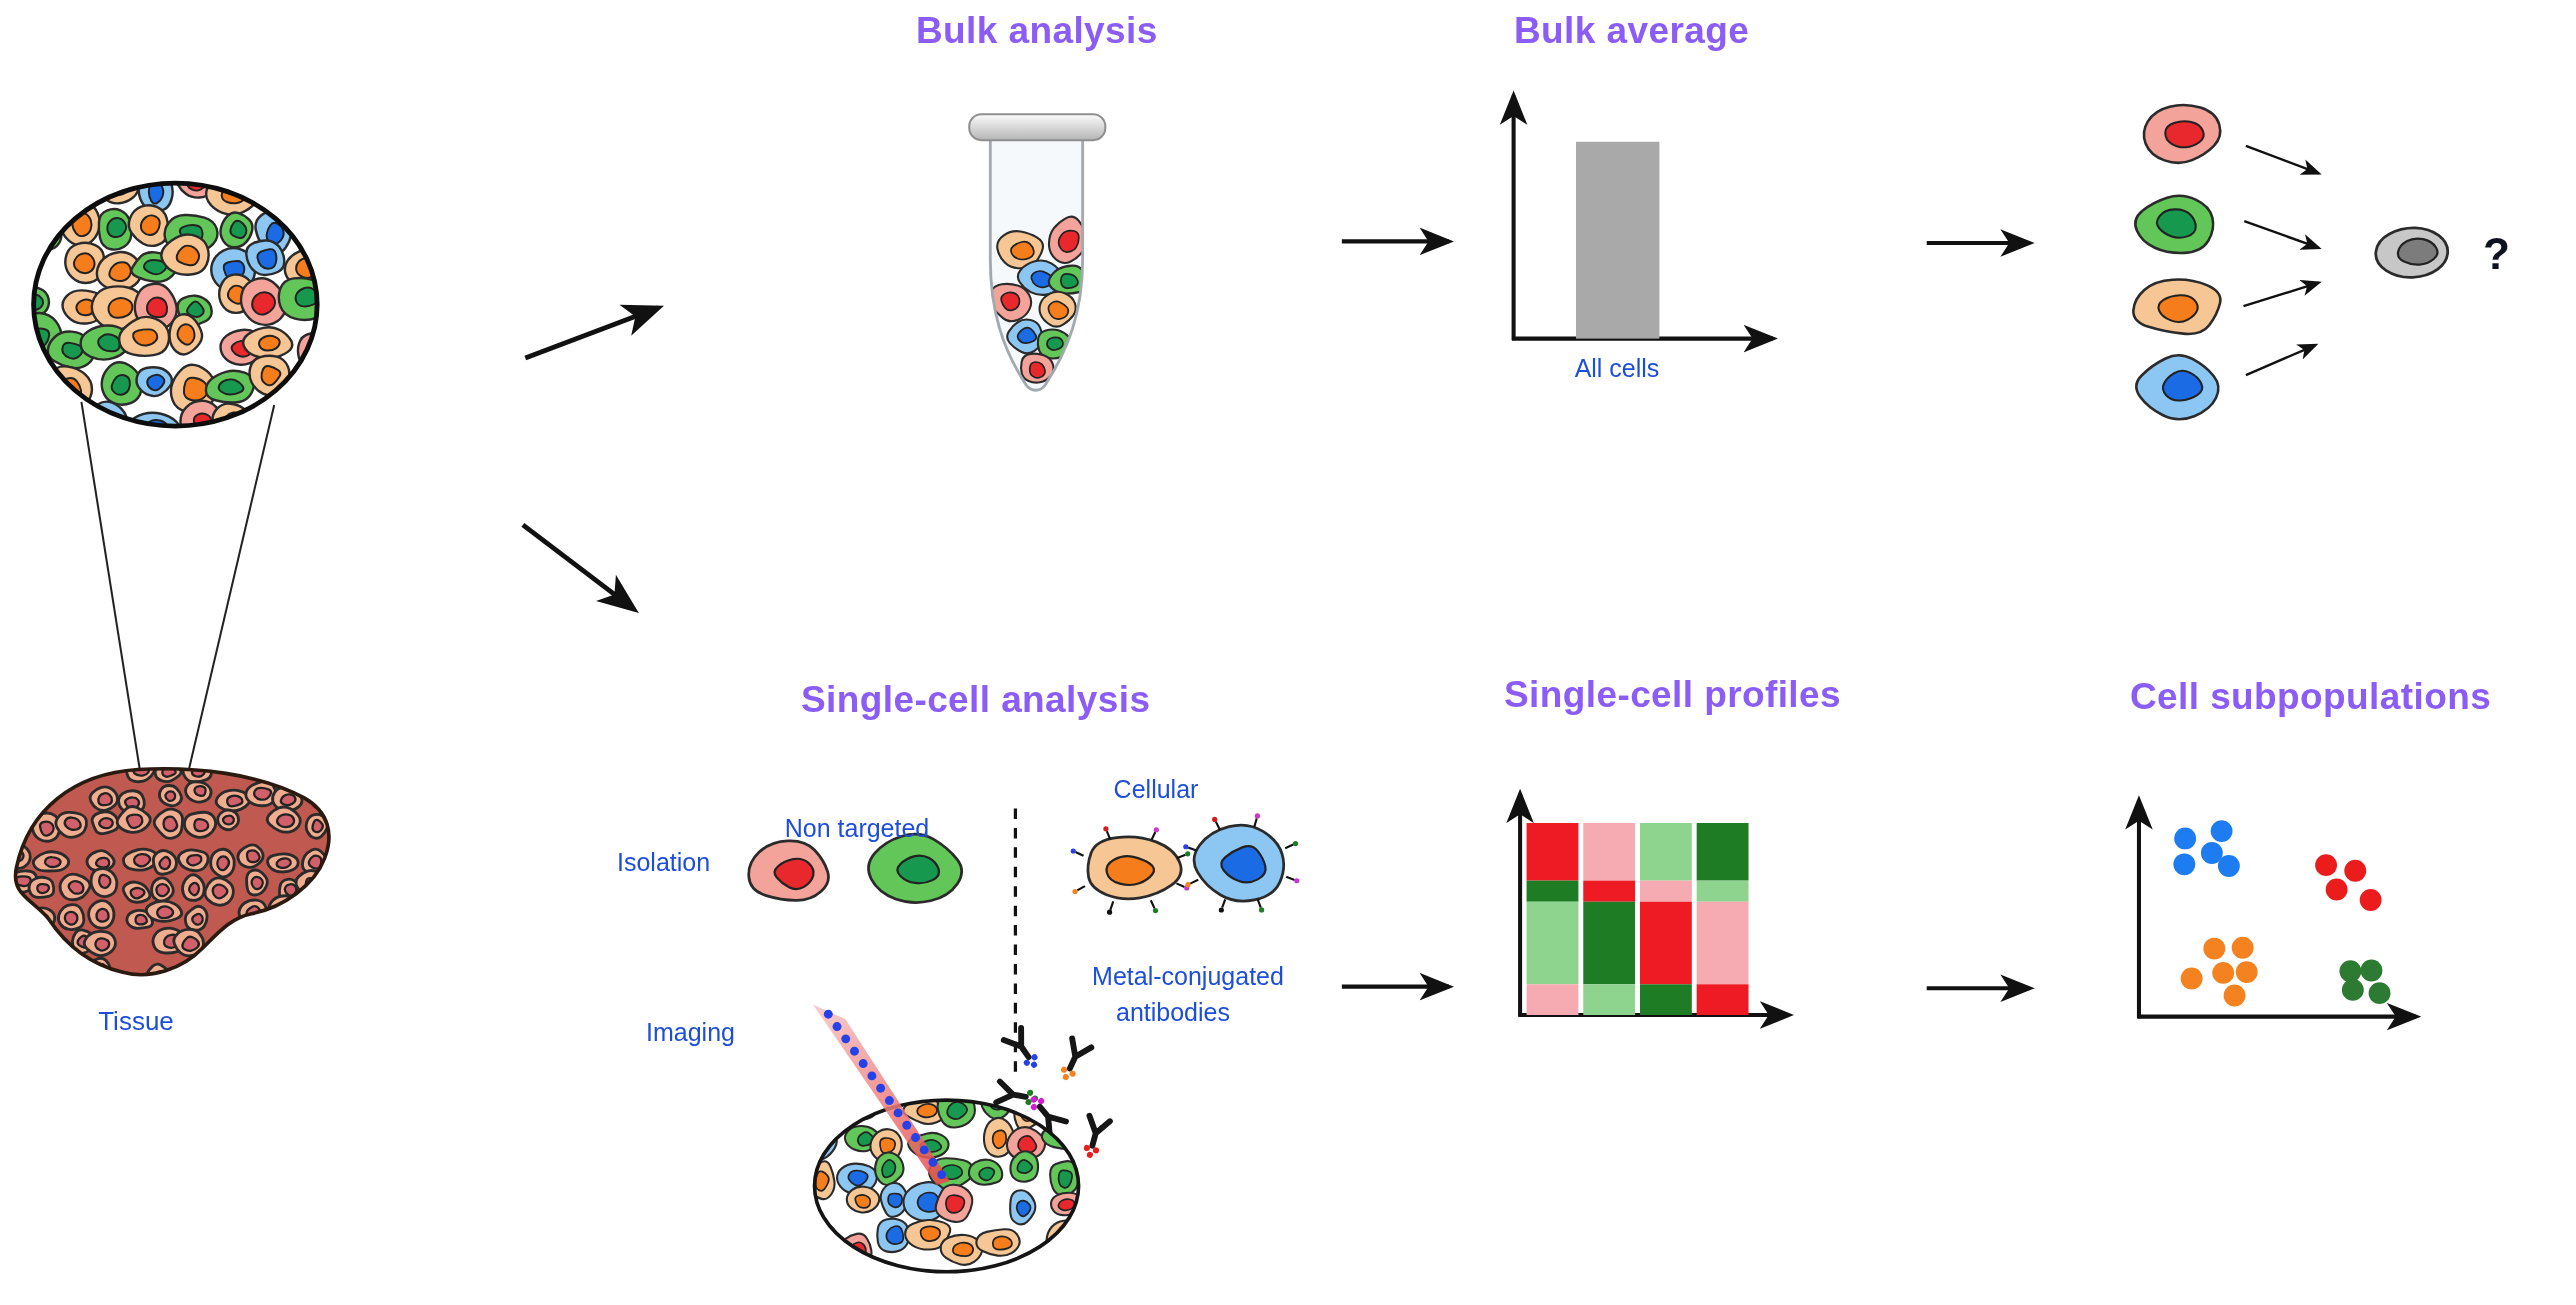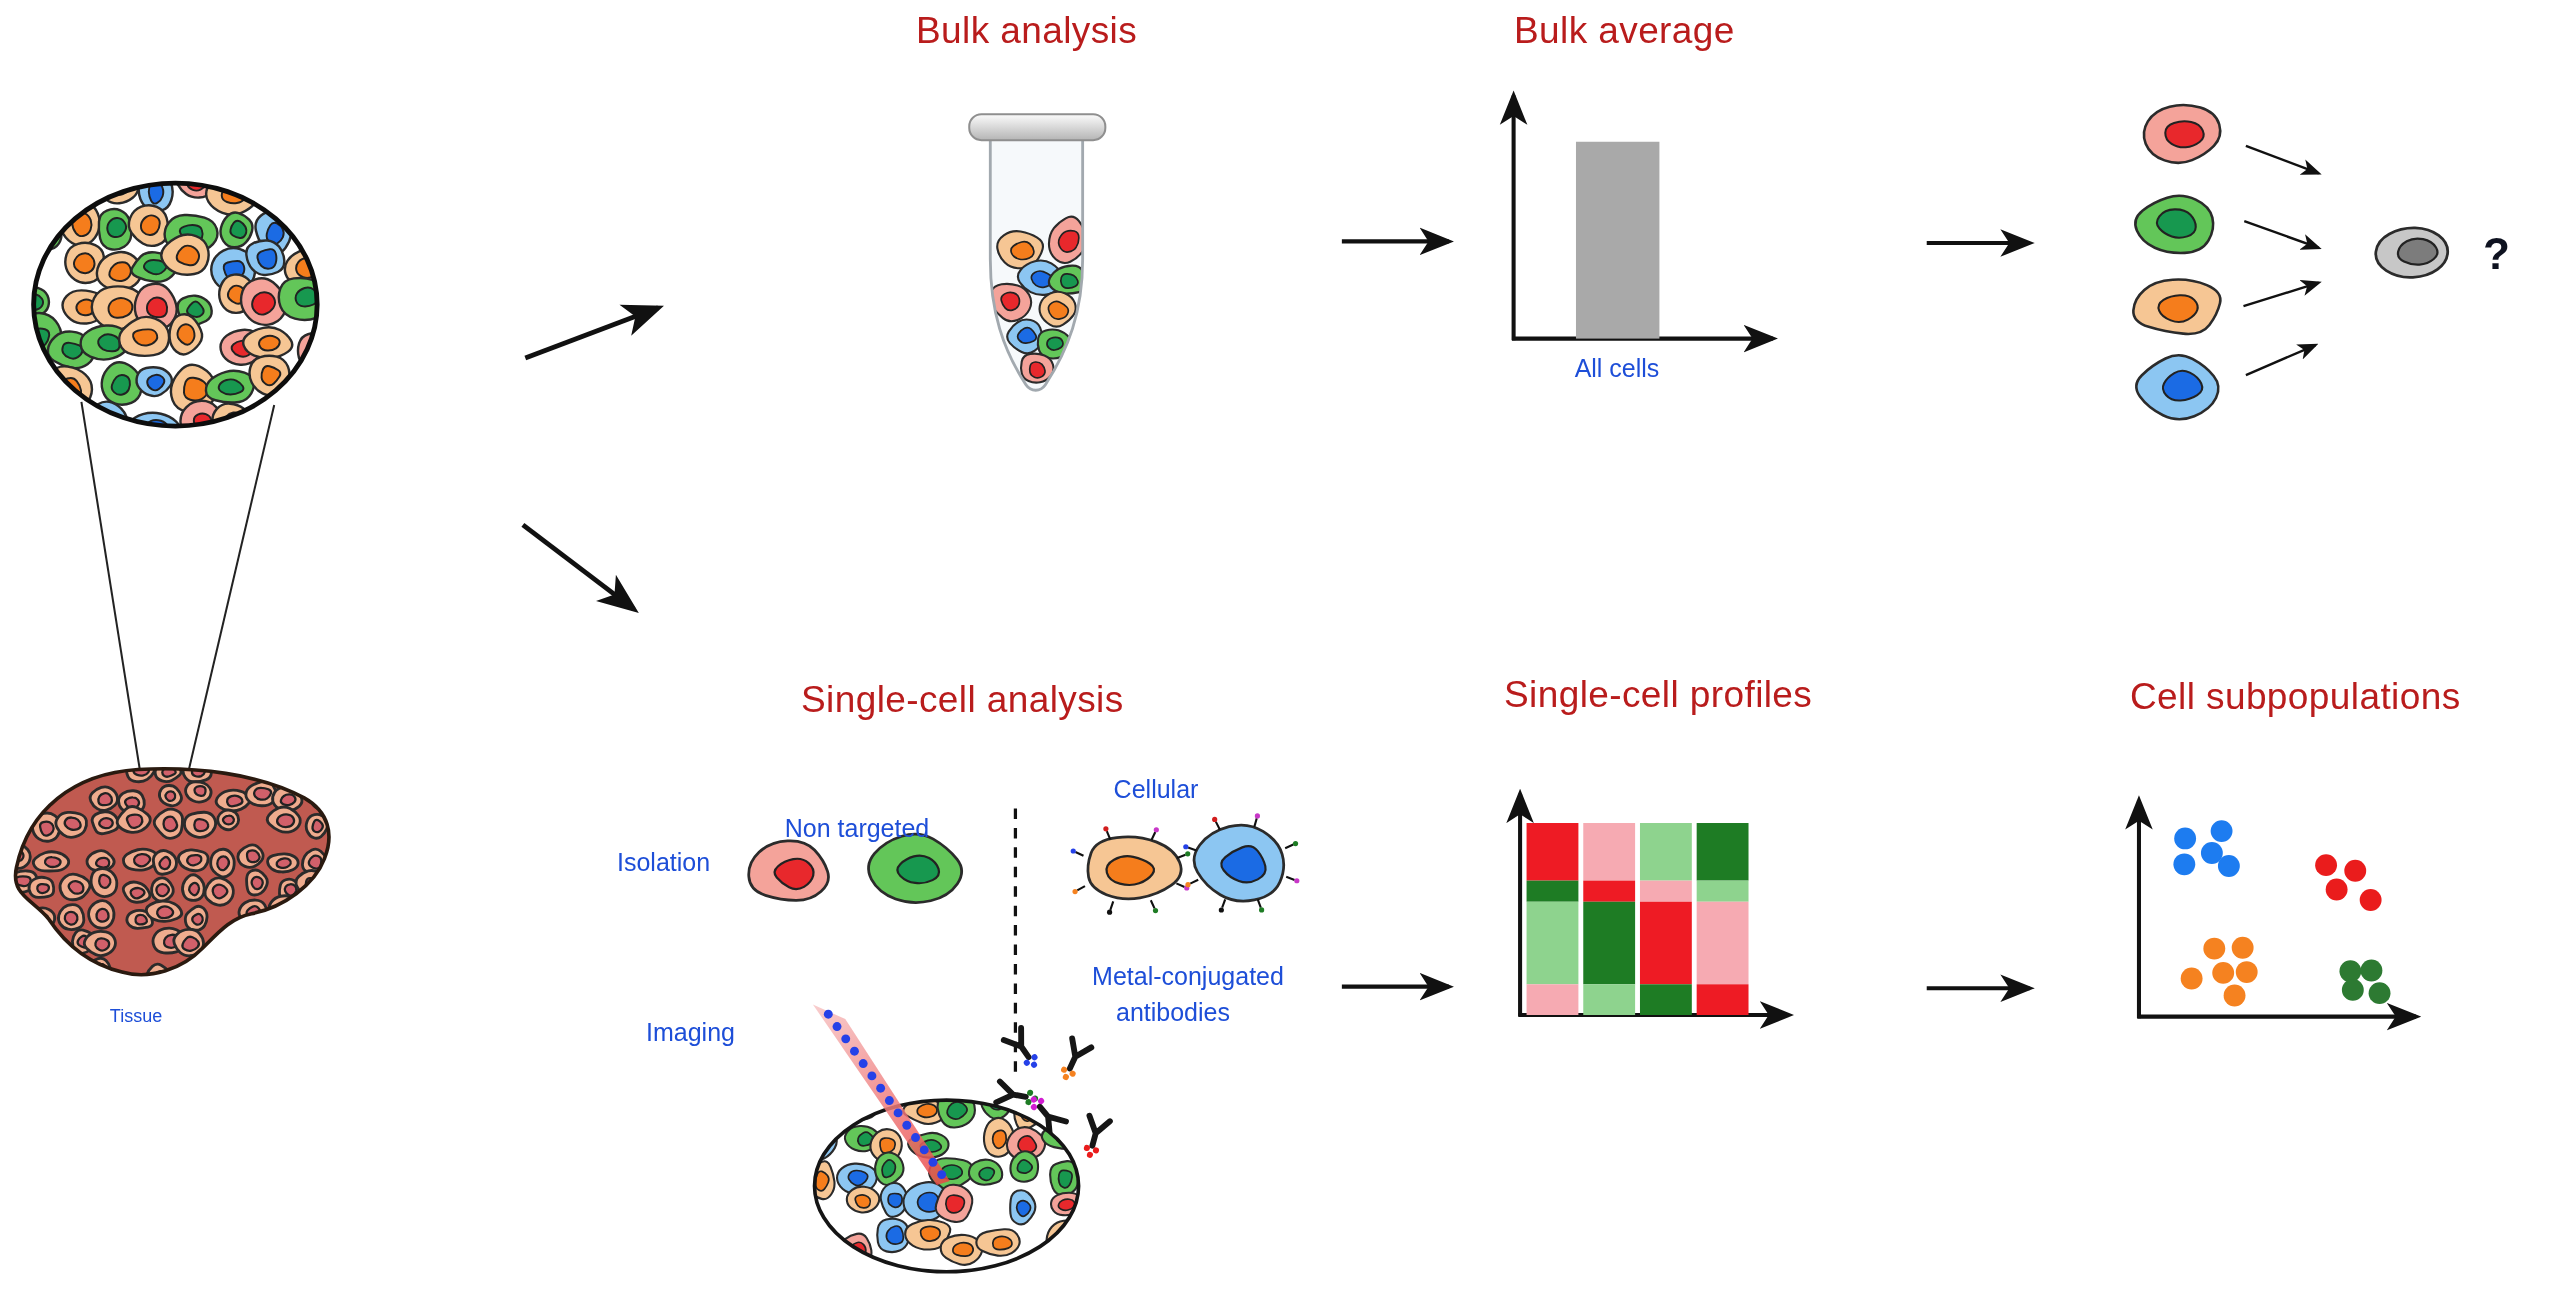--- a/index.html
+++ b/index.html
@@ -1,24 +1,24 @@
 <!DOCTYPE html>
 <html style="font-size:13px"><head>
 <meta charset="utf-8">
 <style>
   html,body{margin:0;padding:0;background:#ffffff;}
   #canvas{position:relative;width:2576px;height:1305px;background:#fff;overflow:hidden;
           font-family:"Liberation Sans",sans-serif;}
   #art{position:absolute;left:0;top:0;z-index:1;}
   .txt{position:absolute;z-index:2;color:#101014;white-space:nowrap;}
-  .title{font-weight:400;font-size:37px;letter-spacing:0.4px;color:#b91c1c;}
+  .title{font-weight:700;font-size:37px;letter-spacing:0.4px;color:#8b5cf6;}
   .lbl{font-size:25px;color:#1d4ed8;}
   .ctr{transform:translateX(-50%);text-align:center;}
   .qmark{font-weight:700;font-size:44px;color:#0e1220;}
-  .tissue{font-size:18px;}
+  .tissue{font-size:26px;}
 </style>
 </head>
 <body>
 
 <div id="canvas">
 
   <svg id="art" width="2576" height="1305" viewBox="0 0 3179 1611">
     <defs>
       <marker id="ah" viewBox="0 0 10 8" refX="8.5" refY="4" markerWidth="8.5" markerHeight="7" orient="auto-start-reverse">
           <path d="M0,0 L10,4 L0,8 L2.6,4 Z" fill="#111"></path>

